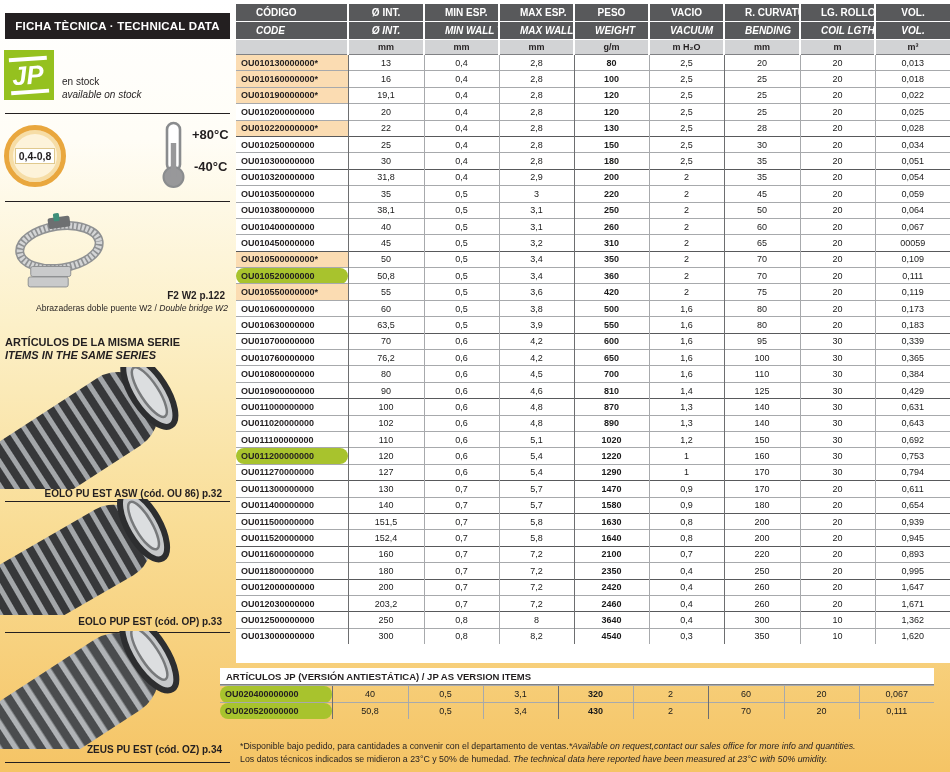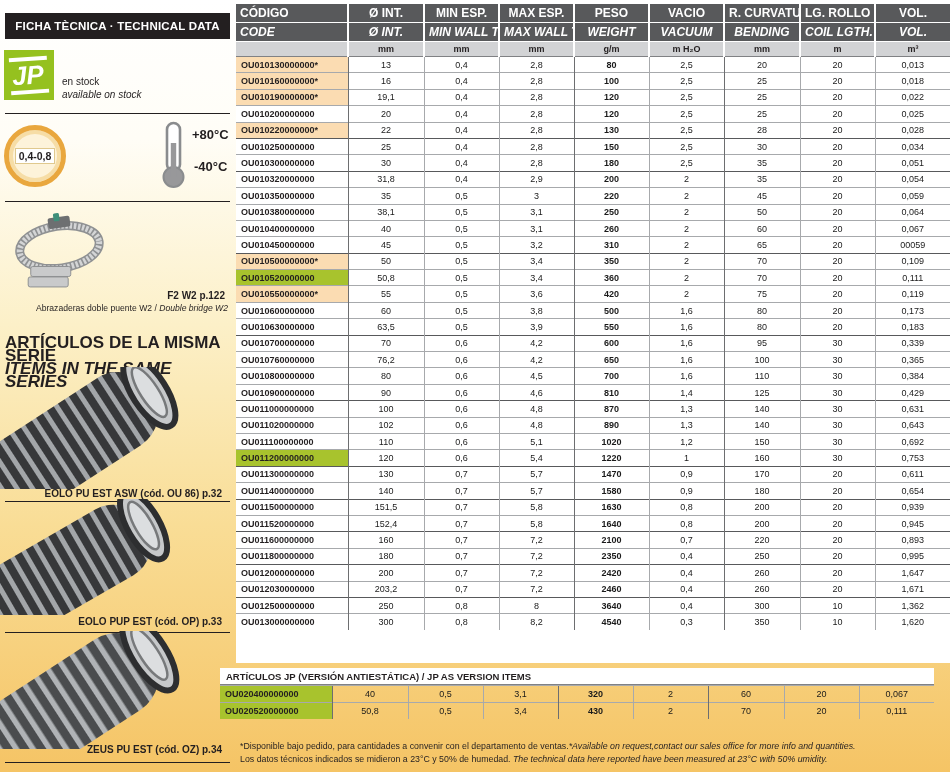--- a/index.html
+++ b/index.html
@@ -23,51 +23,51 @@
   .badge{left:4px;top:124px;width:52px;height:52px;border-radius:50%;
     border:5px solid #e9a73e;background:#fdf3da;box-shadow:inset 0 0 0 4px #f6dda6;
     display:flex;align-items:center;justify-content:center;}
   .badge-box{background:#ffffff;border:1px solid #e0c98e;padding:1px 3px;font-size:10.5px;font-weight:bold;color:#231f20;}
   .thermo{left:158px;top:120px;}
   .temp{font-size:13px;font-weight:bold;color:#231f20;}
   .clamp{left:10px;top:208px;}
   .clamp-ref{left:5px;top:289px;width:220px;text-align:right;font-weight:bold;font-size:10px;color:#231f20;}
   .clamp-cap{left:0px;top:302px;width:228px;text-align:right;font-size:8.6px;color:#231f20;}
   .clamp-cap .en{font-style:italic;}
-  .series-title{left:5px;top:335px;font-size:17px;font-weight:bold;color:#231f20;line-height:13px;}
+  .series-title{left:5px;top:335px;font-size:11px;font-weight:bold;color:#231f20;line-height:13px;}
   .series-title .en{font-style:italic;}
   .hose1{left:-6px;top:366px;}
   .hose2{left:-6px;top:498px;}
   .hose3{left:-6px;top:630px;}
   .hose-label{width:222px;text-align:right;font-size:10px;font-weight:bold;color:#231f20;left:0;}
   .hl1{top:487px;} .hl2{top:615px;} .hl3{top:743px;}
   .r1{top:500px;} .r2{top:631px;} .r3{top:761px;}
 
   
   #table-backdrop{left:236px;top:0;width:714px;height:663px;background:#ffffff;}
   #main-table-wrap{left:236px;top:4px;width:714px;}
   table{border-collapse:collapse;table-layout:fixed;width:714px;}
   th,td{overflow:hidden;white-space:nowrap;}
-  thead th{background:#58595b;color:#ffffff;font-size:12px;font-weight:bold;
-    padding:2px 4px;text-align:center;border-right:2px solid #ffffff;border-bottom:1.5px solid #ffffff;height:13px;}
+  thead th{background:#58595b;color:#ffffff;font-size:10px;font-weight:bold;
+    padding:2px 20px;text-align:center;border-right:2px solid #ffffff;border-bottom:1.5px solid #ffffff;height:13px;}
   thead tr th:first-child{text-align:left;}
   thead tr th:last-child{border-right:none;}
   thead tr.row-en th{font-style:italic;}
   tr.units td{background:#d2d3d5;color:#231f20;font-size:9px;font-weight:bold;text-align:center;
     border-right:2px solid #ffffff;border-bottom:1px solid #808184;height:14px;}
   tr.units td:last-child{border-right:none;}
   tbody td{font-size:9px;color:#1a1a1a;text-align:center;height:15.4px;padding:0 2px;
     border-top:1px solid #a7a9ac;}
   tbody td+td{border-left:1px solid #a7a9ac;}
   tbody td.sep{border-left:1.5px solid #6d6e70;}
   tbody tr.group td{border-top:1.8px solid #58595b;}
   tbody td.code{text-align:left;font-weight:bold;padding-left:5px;color:#231f20;}
   tbody td.bold{font-weight:bold;}
   tbody td.peach{background:#fbdcb2;}
-  tbody td.green{background:#a8c32d;}
+  tbody td.green{background:#a8c32d;border-radius:8px;}
 
   
   #as-wrap{left:220px;top:668px;width:714px;}
   #as-title{background:#ffffff;font-size:9.5px;font-weight:bold;color:#231f20;
     padding:3px 0 2px 6px;border-bottom:1px solid #808184;}
   #as-table tbody td{height:16px;}
 
   
   #footnote{left:240px;top:740px;width:706px;font-size:8.8px;color:#231f20;line-height:12.5px;}
   #footnote .en{font-style:italic;}
@@ -500,20 +500,31 @@
           <td class="code green">OU011200000000</td>
           <td class="sep">120</td>
           <td>0,6</td>
           <td>5,4</td>
           <td class="bold sep">1220</td>
           <td>1</td>
           <td class="sep">160</td>
           <td>30</td>
           <td>0,753</td>
         </tr>
+        <tr>
+          <td class="code">OU011270000000</td>
+          <td class="sep">127</td>
+          <td>0,6</td>
+          <td>5,4</td>
+          <td class="bold sep">1290</td>
+          <td>1</td>
+          <td class="sep">170</td>
+          <td>30</td>
+          <td>0,794</td>
+        </tr>
         <tr class="group">
           <td class="code">OU011300000000</td>
           <td class="sep">130</td>
           <td>0,7</td>
           <td>5,7</td>
           <td class="bold sep">1470</td>
           <td>0,9</td>
           <td class="sep">170</td>
           <td>20</td>
           <td>0,611</td>

